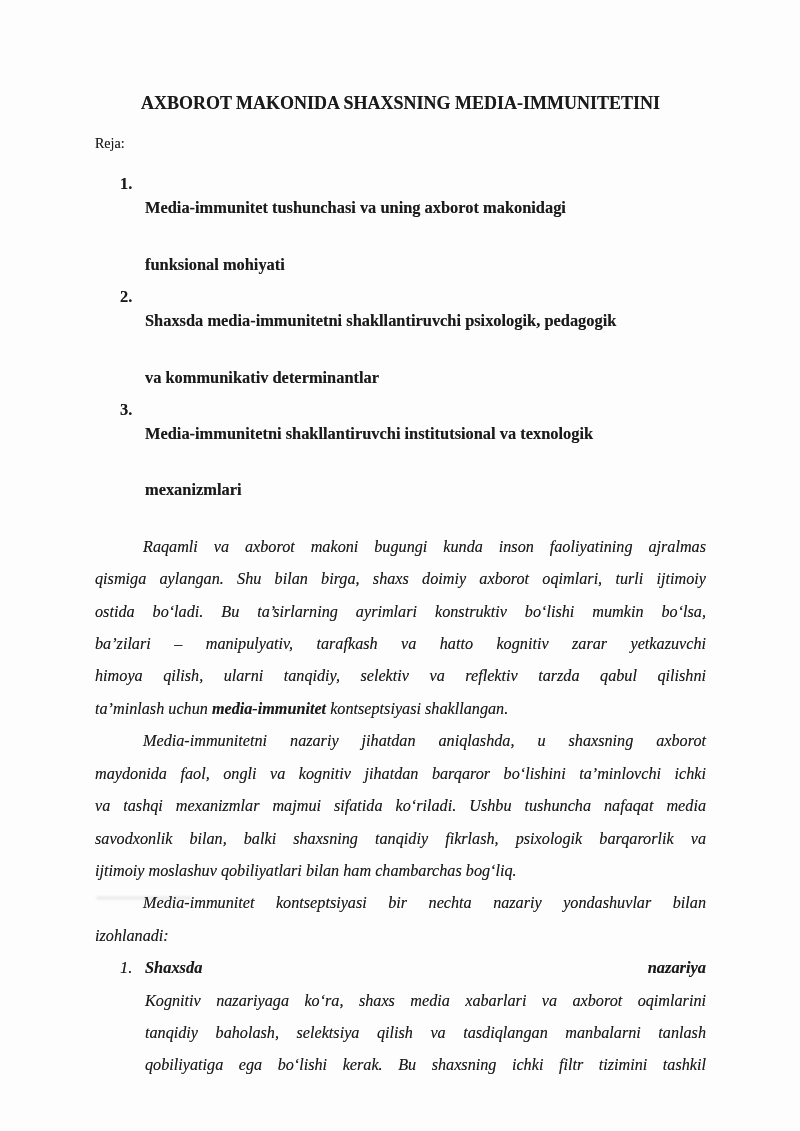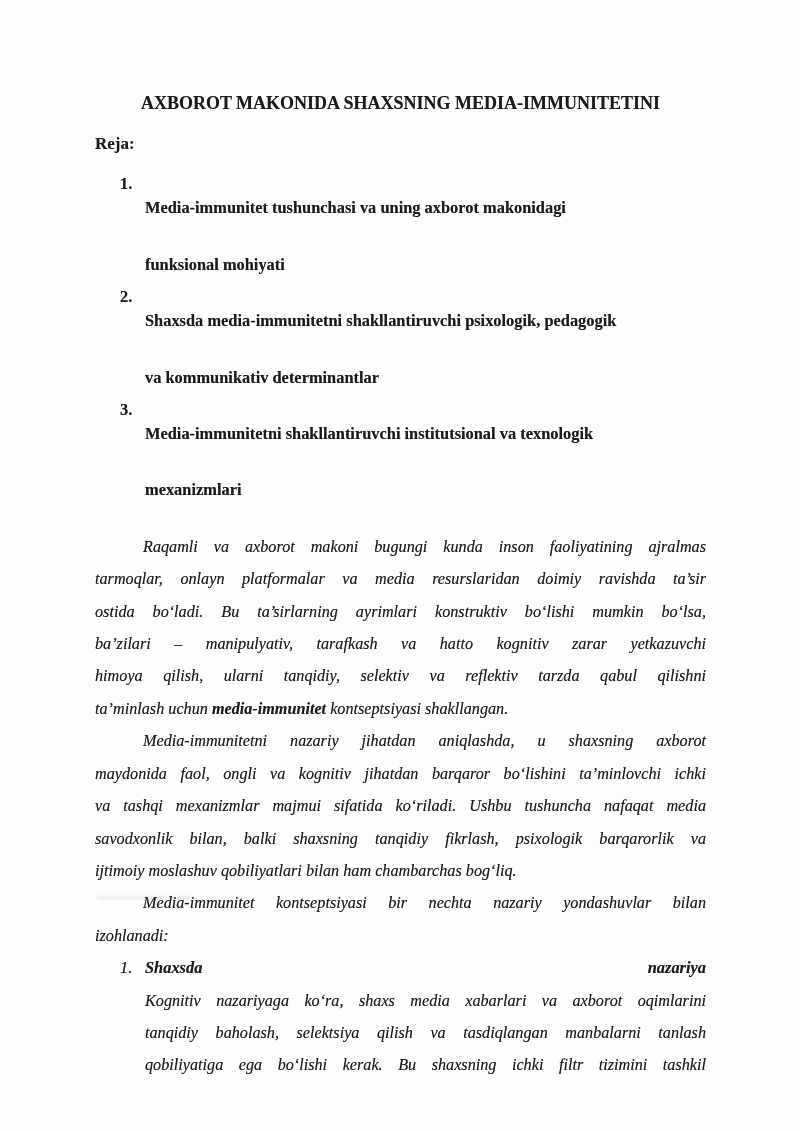--- a/index.html
+++ b/index.html
@@ -18,22 +18,22 @@
 
   .doc-title {
     text-align: center;
     font-weight: bold;
     font-size: 18px;
     line-height: 39px;
   }
 
   .reja {
     margin-top: 5px;
-    font-weight: bold;
-    font-size: 17px;
+    font-weight: normal;
+    font-size: 14px;
     line-height: 32.4px;
   }
 
   .outline { margin-top: 8px; font-weight: bold; font-size: 16.4px; }
   .outline-item { display: flex; }
   .o-num { flex: none; width: 25px; margin-left: 25px; line-height: 32.4px; }
   .o-body { flex: 1; }
   .o-line { line-height: 32.4px; margin-top: 24px; }
 
   .flow { margin-top: 24px; font-size: 16.2px; font-style: italic; }
@@ -94,21 +94,21 @@
         <span class="o-body">
           <div class="o-line">Media-immunitetni shakllantiruvchi institutsional va texnologik</div>
           <div class="o-line">mexanizmlari</div>
         </span>
       </div>
     </div>
 
     <div class="flow">
 
       <div class="line indent">Raqamli va axborot makoni bugungi kunda inson faoliyatining ajralmas</div>
-      <div class="line">tarmoqlar, onlayn platformalar va media resurslaridan doimiy ravishda ta’sir</div>
+      <div class="line">qismiga aylangan. Shu bilan birga, shaxs doimiy axborot oqimlari, turli ijtimoiy</div>
       <div class="line">ostida bo‘ladi. Bu ta’sirlarning ayrimlari konstruktiv bo‘lishi mumkin bo‘lsa,</div>
       <div class="line">ba’zilari – manipulyativ, tarafkash va hatto kognitiv zarar yetkazuvchi</div>
       <div class="line">himoya qilish, ularni tanqidiy, selektiv va reflektiv tarzda qabul qilishni</div>
       <div class="line endline"><span>ta’minlash uchun </span><span class="bold-inline">media-immunitet</span><span> kontseptsiyasi shakllangan.</span></div>
 
       <div class="line indent">Media-immunitetni nazariy jihatdan aniqlashda, u shaxsning axborot</div>
       <div class="line">maydonida faol, ongli va kognitiv jihatdan barqaror bo‘lishini ta’minlovchi ichki</div>
       <div class="line">va tashqi mexanizmlar majmui sifatida ko‘riladi. Ushbu tushuncha nafaqat media</div>
       <div class="line">savodxonlik bilan, balki shaxsning tanqidiy fikrlash, psixologik barqarorlik va</div>
       <div class="line endline">ijtimoiy moslashuv qobiliyatlari bilan ham chambarchas bog‘liq.</div>

